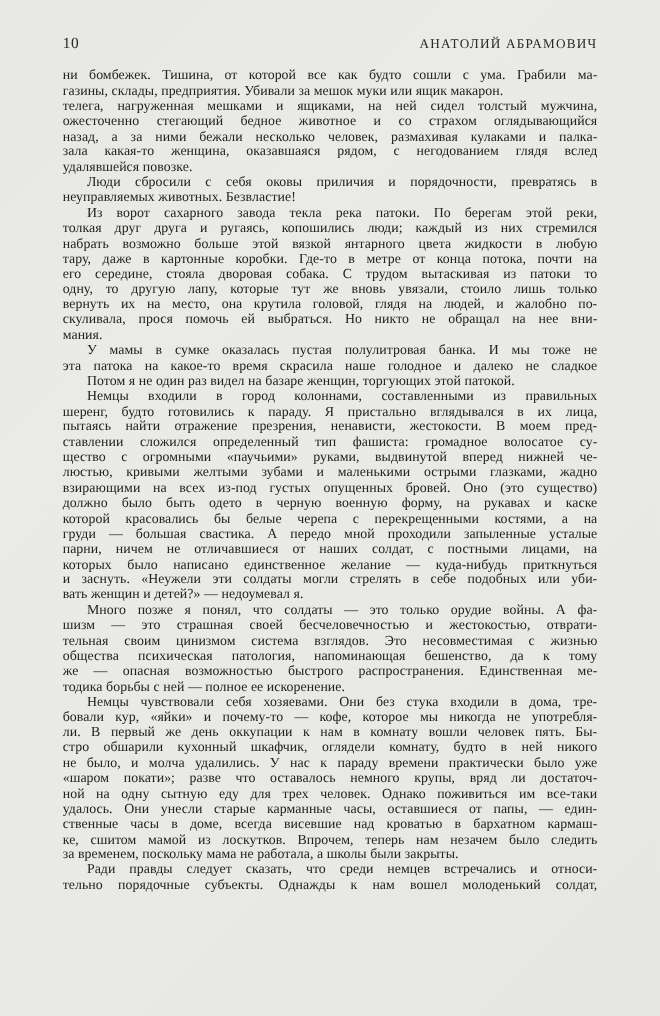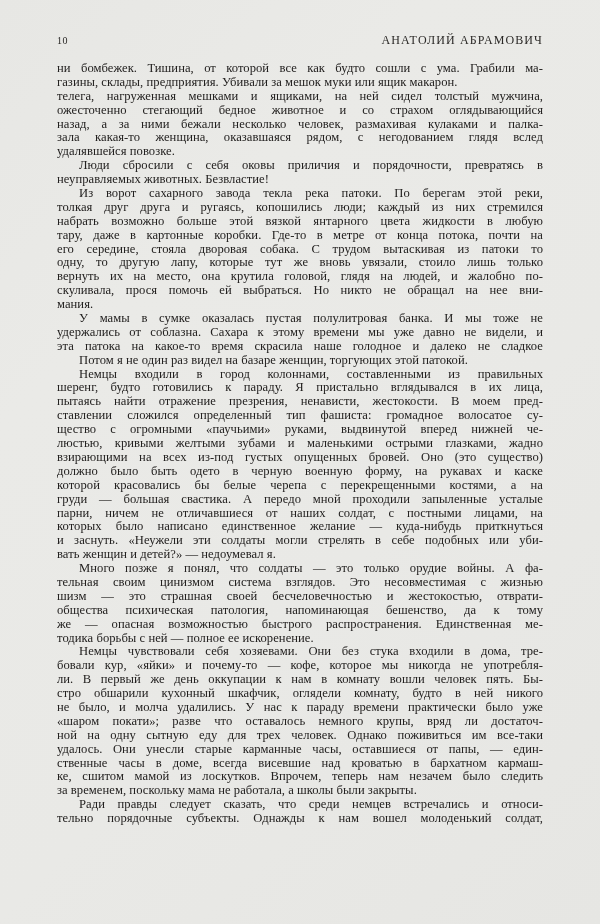--- a/index.html
+++ b/index.html
@@ -24,21 +24,21 @@
   }
   .running-header {
     display: flex;
     justify-content: space-between;
     align-items: baseline;
     height: 13px;
     line-height: 13px;
     margin-bottom: 15px;
   }
   .page-number {
-    font-size: 10px;
+    font-size: 14px;
     letter-spacing: 0.5px;
     color: #2a2826;
   }
   .running-head {
     font-size: 12px;
     letter-spacing: 1.1px;
     color: #2a2826;
   }
   .page-body {
     width: 486px;
@@ -94,21 +94,20 @@
         <div class="line">набрать возможно больше этой вязкой янтарного цвета жидкости в любую</div>
         <div class="line">тару, даже в картонные коробки. Где-то в метре от конца потока, почти на</div>
         <div class="line">его середине, стояла дворовая собака. С трудом вытаскивая из патоки то</div>
         <div class="line">одну, то другую лапу, которые тут же вновь увязали, стоило лишь только</div>
         <div class="line">вернуть их на место, она крутила головой, глядя на людей, и жалобно по-</div>
         <div class="line">скуливала, прося помочь ей выбраться. Но никто не обращал на нее вни-</div>
         <div class="line para-end">мания.</div>
       </div>
       <div class="paragraph">
         <div class="line indent">У мамы в сумке оказалась пустая полулитровая банка. И мы тоже не</div>
-        <div class="line">удержались от соблазна. Сахара к этому времени мы уже давно не видели, и</div>
         <div class="line">эта патока на какое-то время скрасила наше голодное и далеко не сладкое</div>
       </div>
       <div class="paragraph">
         <div class="line indent para-end">Потом я не один раз видел на базаре женщин, торгующих этой патокой.</div>
       </div>
       <div class="paragraph">
         <div class="line indent">Немцы входили в город колоннами, составленными из правильных</div>
         <div class="line">шеренг, будто готовились к параду. Я пристально вглядывался в их лица,</div>
         <div class="line">пытаясь найти отражение презрения, ненависти, жестокости. В моем пред-</div>
         <div class="line">ставлении сложился определенный тип фашиста: громадное волосатое су-</div>
@@ -118,22 +117,22 @@
         <div class="line">должно было быть одето в черную военную форму, на рукавах и каске</div>
         <div class="line">которой красовались бы белые черепа с перекрещенными костями, а на</div>
         <div class="line">груди — большая свастика. А передо мной проходили запыленные усталые</div>
         <div class="line">парни, ничем не отличавшиеся от наших солдат, с постными лицами, на</div>
         <div class="line">которых было написано единственное желание — куда-нибудь приткнуться</div>
         <div class="line">и заснуть. «Неужели эти солдаты могли стрелять в себе подобных или уби-</div>
         <div class="line para-end">вать женщин и детей?» — недоумевал я.</div>
       </div>
       <div class="paragraph">
         <div class="line indent">Много позже я понял, что солдаты — это только орудие войны. А фа-</div>
+        <div class="line">шизм — это страшная своей бесчеловечностью и жестокостью, отврати-</div>
         <div class="line">тельная своим цинизмом система взглядов. Это несовместимая с жизнью</div>
-        <div class="line">шизм — это страшная своей бесчеловечностью и жестокостью, отврати-</div>
         <div class="line">общества психическая патология, напоминающая бешенство, да к тому</div>
         <div class="line">же — опасная возможностью быстрого распространения. Единственная ме-</div>
         <div class="line para-end">тодика борьбы с ней — полное ее искоренение.</div>
       </div>
       <div class="paragraph">
         <div class="line indent">Немцы чувствовали себя хозяевами. Они без стука входили в дома, тре-</div>
         <div class="line">бовали кур, «яйки» и почему-то — кофе, которое мы никогда не употребля-</div>
         <div class="line">ли. В первый же день оккупации к нам в комнату вошли человек пять. Бы-</div>
         <div class="line">стро обшарили кухонный шкафчик, оглядели комнату, будто в ней никого</div>
         <div class="line">не было, и молча удалились. У нас к параду времени практически было уже</div>

